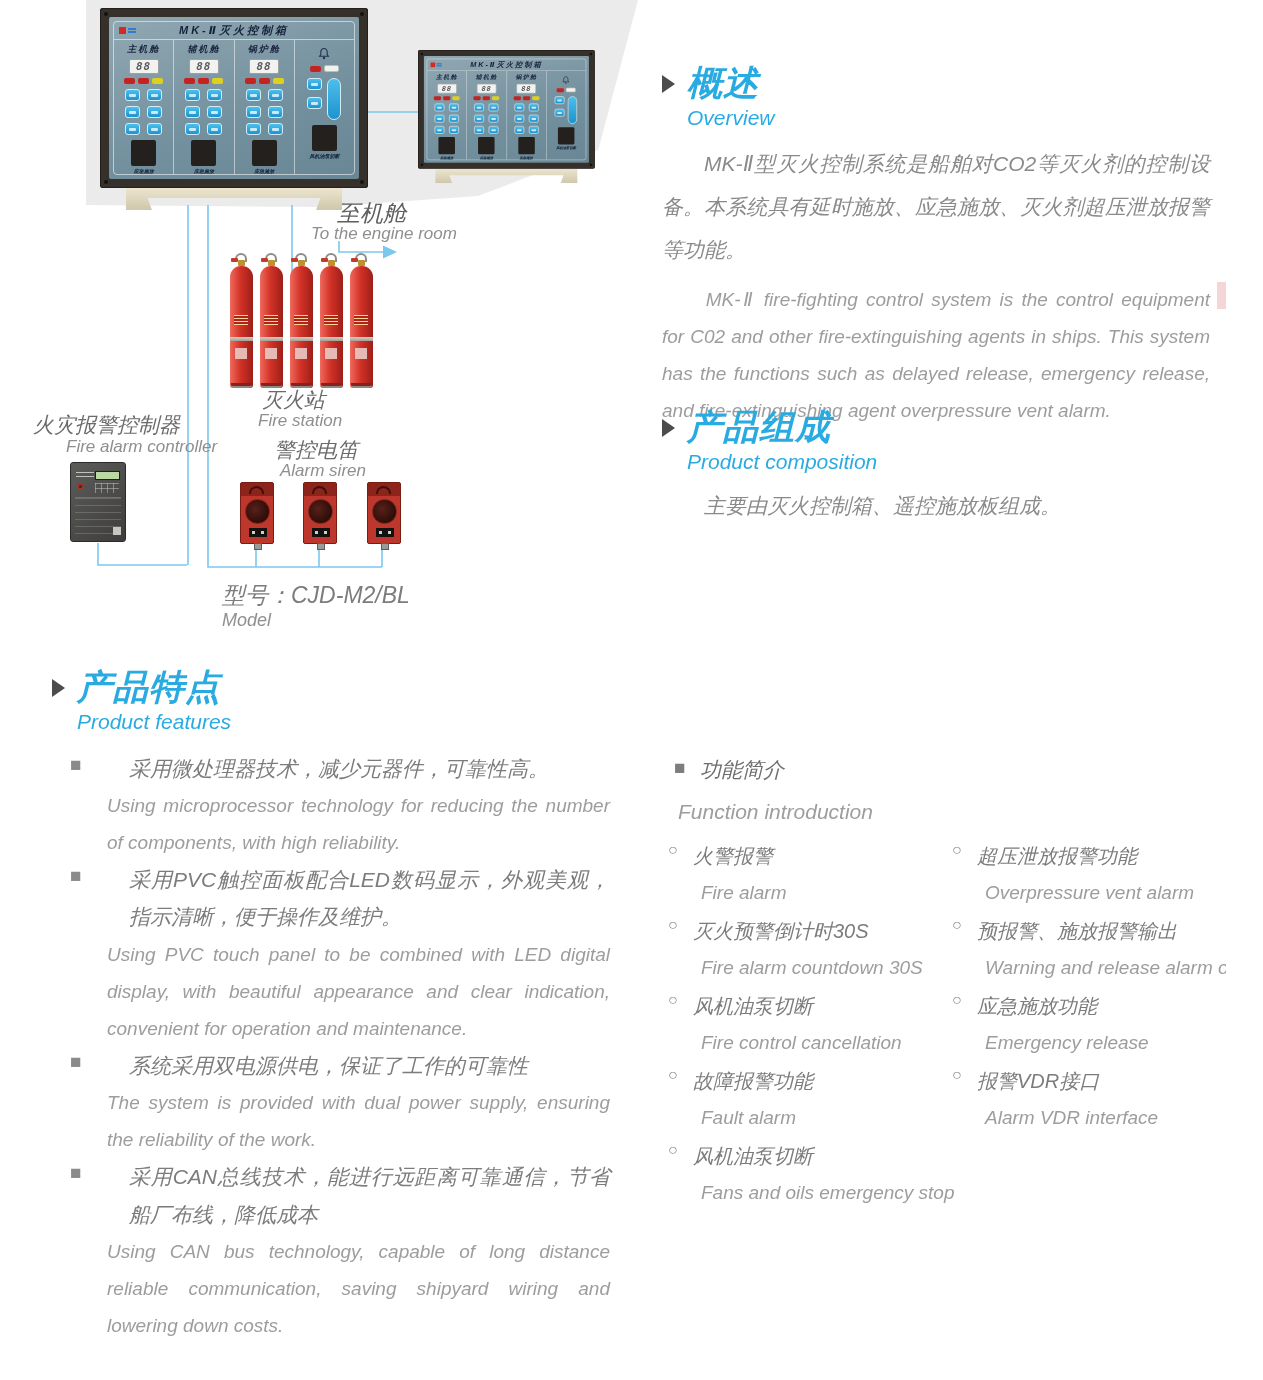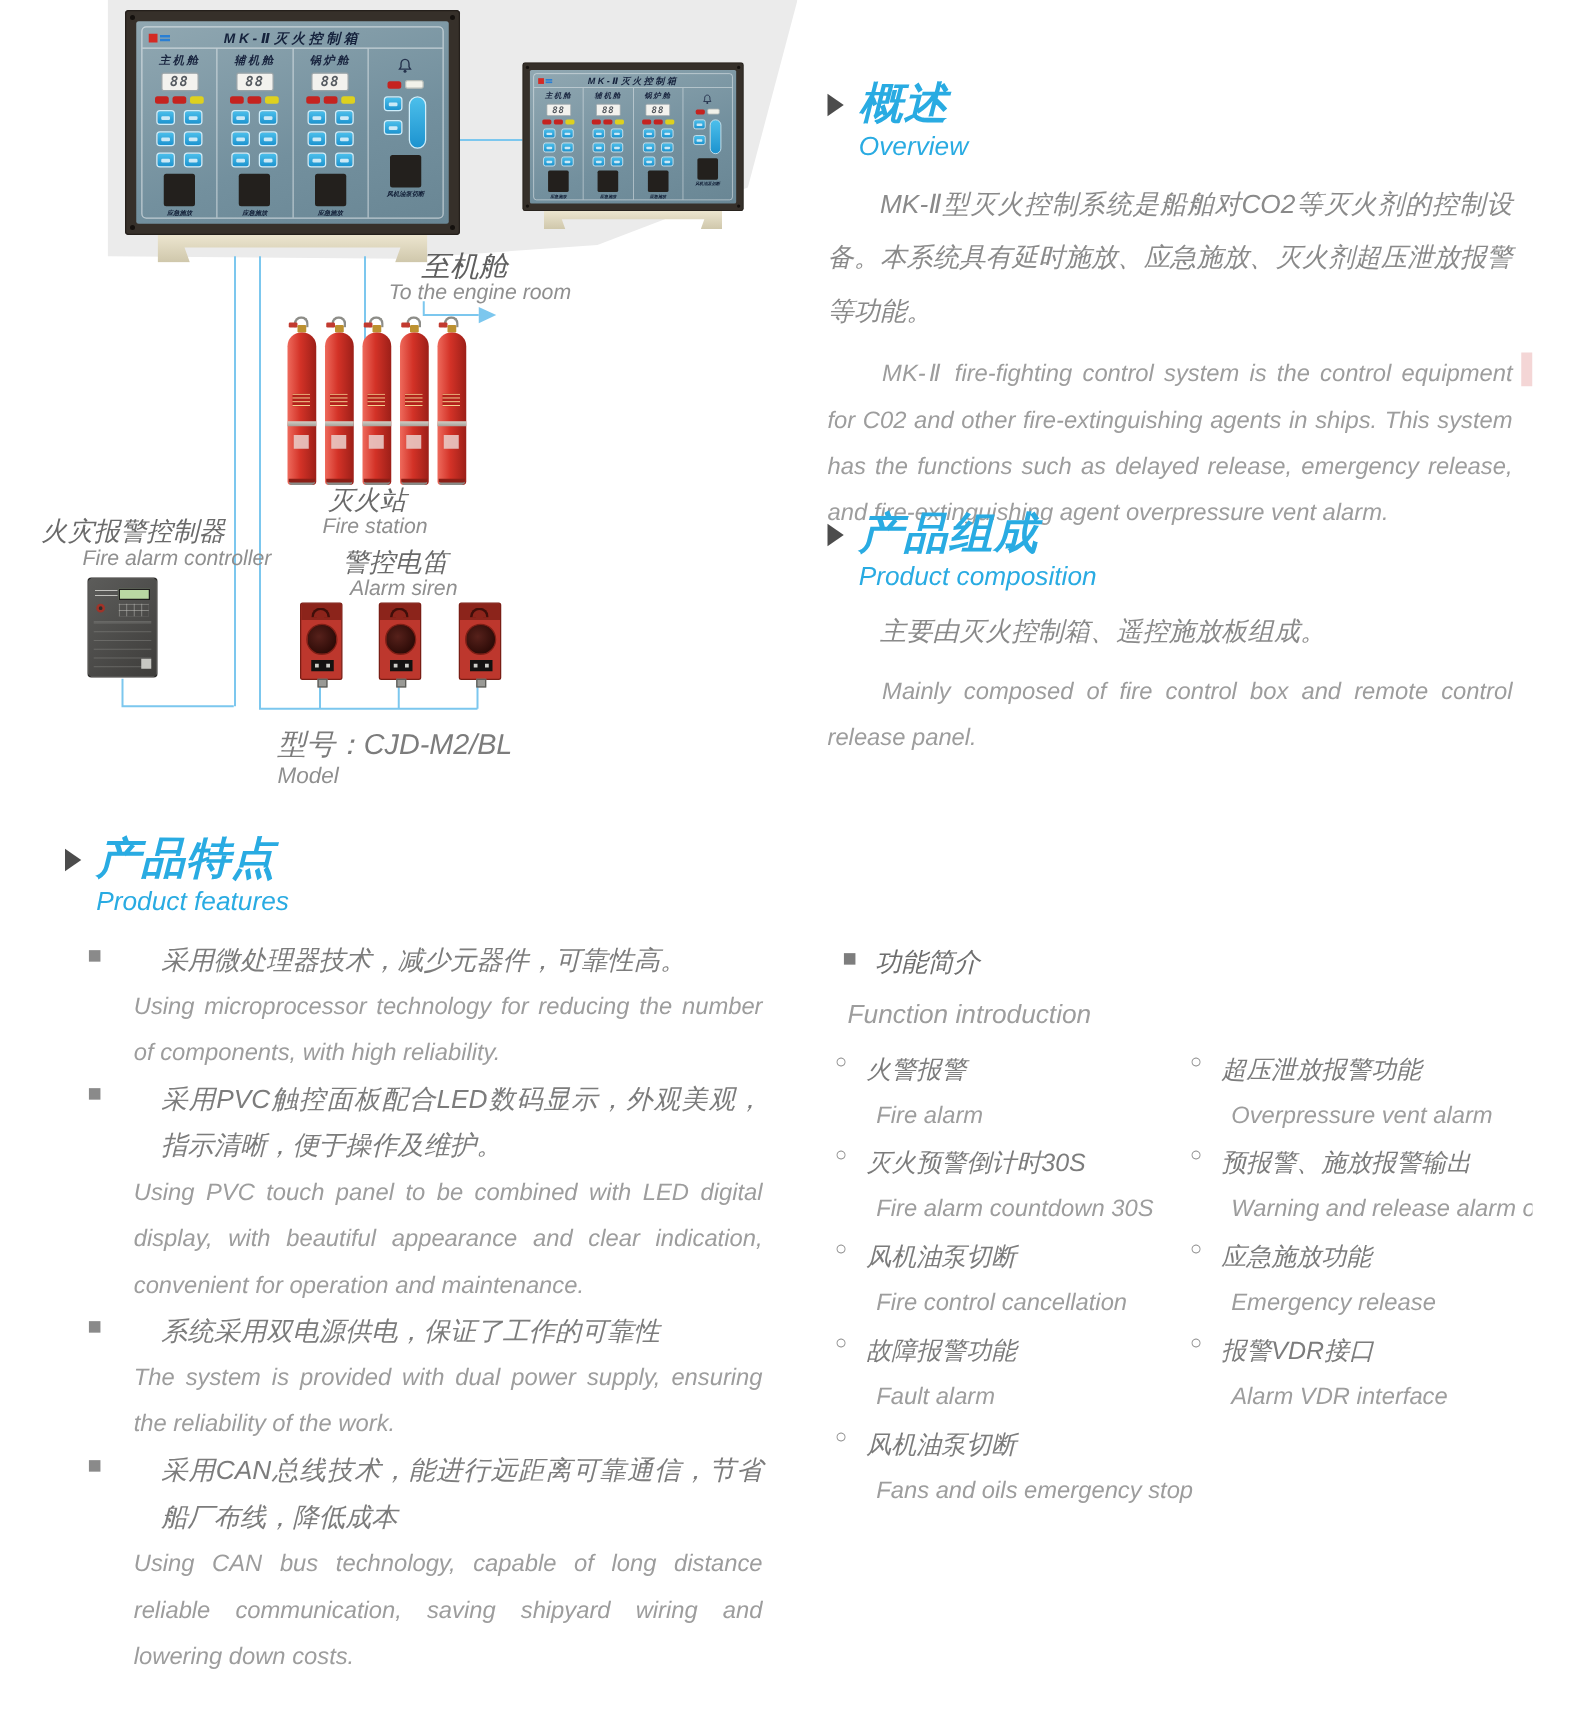--- a/index.html
+++ b/index.html
@@ -469,21 +469,20 @@
     <p class="en-body">MK-Ⅱ fire-fighting control system is the control equipment for C02 and other fire-extinguishing agents in ships. This system has the functions such as delayed release, emergency release, and fire-extinguishing agent overpressure vent alarm.</p>
   </div>
 
   <div class="section" id="sec-composition">
     <div class="sec-head">
       <span class="tri"></span>
       <div class="h-zh">产品组成</div>
       <div class="h-en">Product composition</div>
     </div>
     <p class="zh-body">主要由灭火控制箱、遥控施放板组成。</p>
-    <p class="en-body">Mainly composed of fire control box and remote control release panel.</p>
   </div>
 
   <div class="section" id="sec-features">
     <div class="sec-head">
       <span class="tri"></span>
       <div class="h-zh">产品特点</div>
       <div class="h-en">Product features</div>
     </div>
     <div id="feature-list">
   <div class="feat">

